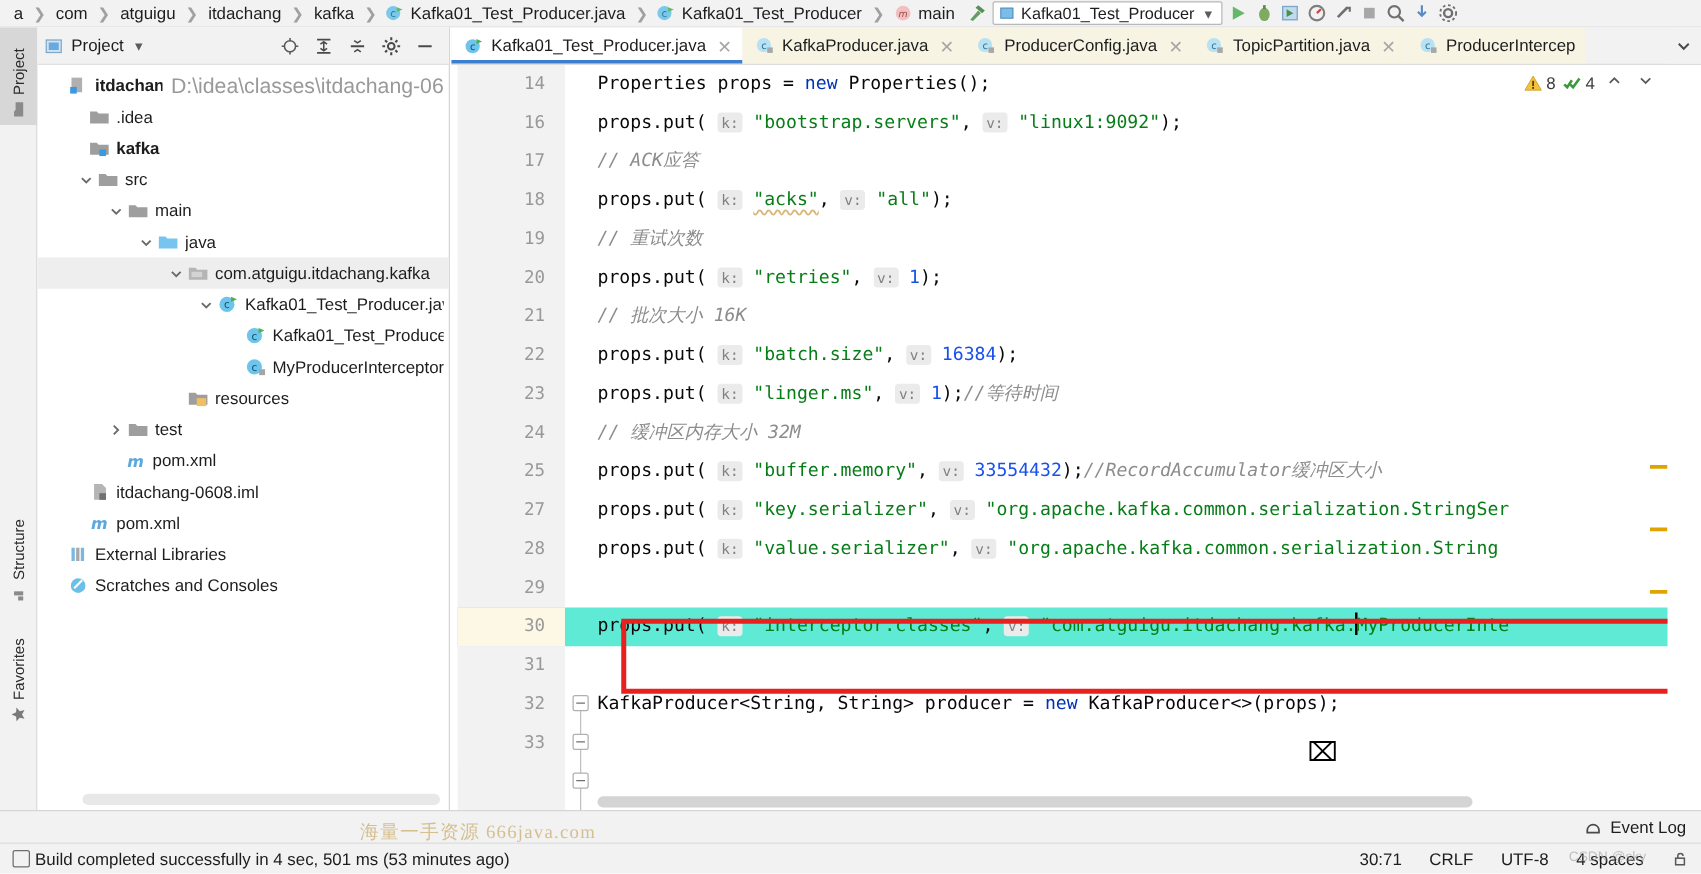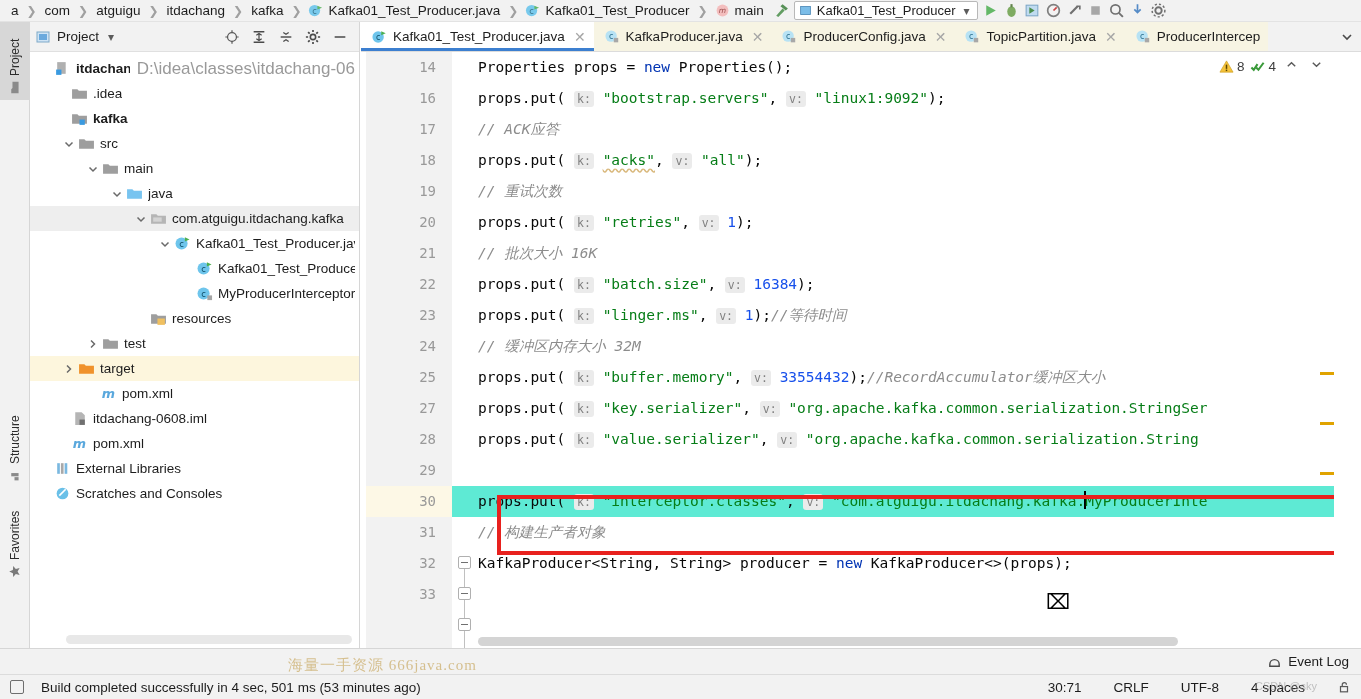--- a/index.html
+++ b/index.html
@@ -200,22 +200,22 @@
   .tw { display: flex; align-items: flex-end; gap: 5px; color: #1d1d1d; margin-top: 44px; }
   .tw-ico { width: 15px; height: 15px; display: block; }
   .tw-right { margin-left: auto; display: flex; align-items: center; gap: 6px; padding-right: 12px; }
 
   
   .statusbar {
     position: absolute; left: 0; top: 674px; width: 1361px; height: 25px;
     background: #f2f2f2; border-top: 1px solid #dcdcdc;
     display: flex; align-items: center; padding-left: 10px; font-size: 13.5px;
   }
-  .sb-left { display: flex; align-items: flex-start; gap: 17px; }
-  .sb-right { margin-left: auto; display: flex; align-items: center; gap: 32px; padding-right: 10px; }
+  .sb-left { display: flex; align-items: flex-start; gap: 4px; }
+  .sb-right { margin-left: auto; display: flex; align-items: center; gap: 22px; padding-right: 10px; }
   .sb-box { width: 14px; height: 14px; border: 1.5px solid #6e6e6e; border-radius: 2px; }
 
   
   .watermark {
     position: absolute; left: 288px; top: 656px; font-size: 15px;
     color: rgba(190,150,60,.55); font-family: "Liberation Serif", serif;
     letter-spacing: 1px; z-index: 9; pointer-events: none; white-space: nowrap;
   }
   .watermark2 {
     position: absolute; left: 1255px; top: 680px; font-size: 11px;
@@ -503,31 +503,20 @@
           <svg viewBox="0 0 14 14" width="14" height="14">
               <path d="M5 3.5 L8.5 7 L5 10.5" stroke="#6a6a6a" stroke-width="1.5" fill="none"></path>
             </svg>
         </span>
         <svg class="tico" viewBox="0 0 16 16">
             <path d="M1 4 h5 l1.4 1.5 H15 V13 H1 z" fill="#9e9e9e"></path>
           </svg>
         <span class="tlabel">test</span>
       </div>
 
-      <div class="trow sel-amber" style="padding-left:32px">
-        <span class="twist">
-          <svg viewBox="0 0 14 14" width="14" height="14">
-              <path d="M5 3.5 L8.5 7 L5 10.5" stroke="#6a6a6a" stroke-width="1.5" fill="none"></path>
-            </svg>
-        </span>
-        <svg class="tico" viewBox="0 0 16 16">
-            <path d="M1 4 h5 l1.4 1.5 H15 V13 H1 z" fill="#f0922b"></path>
-          </svg>
-        <span class="tlabel">target</span>
-      </div>
 
       <div class="trow" style="padding-left:54px">
         <span class="twist"></span>
         <svg class="tico" viewBox="0 0 16 16">
           <text x="8" y="12.5" font-size="12" text-anchor="middle" fill="#5aa8dd" font-family="DejaVu Sans" font-style="italic" font-weight="bold">m</text>
         </svg>
         <span class="tlabel">pom.xml</span>
       </div>
 
       <div class="trow" style="padding-left:25px">
@@ -705,21 +694,20 @@
         <span class="ctext"></span>
       </div>
 
       <div class="cline hl">
         <span class="lnum-box">30</span>
         <span class="ctext"><span class="t-pln">        props.put( </span><span class="t-hint">k:</span><span class="t-pln"> </span><span class="t-str">"interceptor.classes"</span><span class="t-pln">,  </span><span class="t-hint">v:</span><span class="t-pln"> </span><span class="t-str">"com.atguigu.itdachang.kafka.</span><span class="caret"></span><span class="t-str">MyProducerInte</span></span>
       </div>
 
       <div class="cline">
         <span class="lnum-box">31</span>
-        <span class="ctext"><span class="t-pln">        </span><span class="t-cmt">// 构建生产者对象</span></span>
       </div>
 
       <div class="cline">
         <span class="lnum-box">32</span>
         <span class="ctext"><span class="t-pln">        KafkaProducer&lt;String, String&gt; producer = </span><span class="t-kw">new</span><span class="t-pln"> KafkaProducer&lt;&gt;(props);</span></span>
       </div>
 
       <div class="cline">
         <span class="lnum-box">33</span>
         <span class="ctext"></span>

